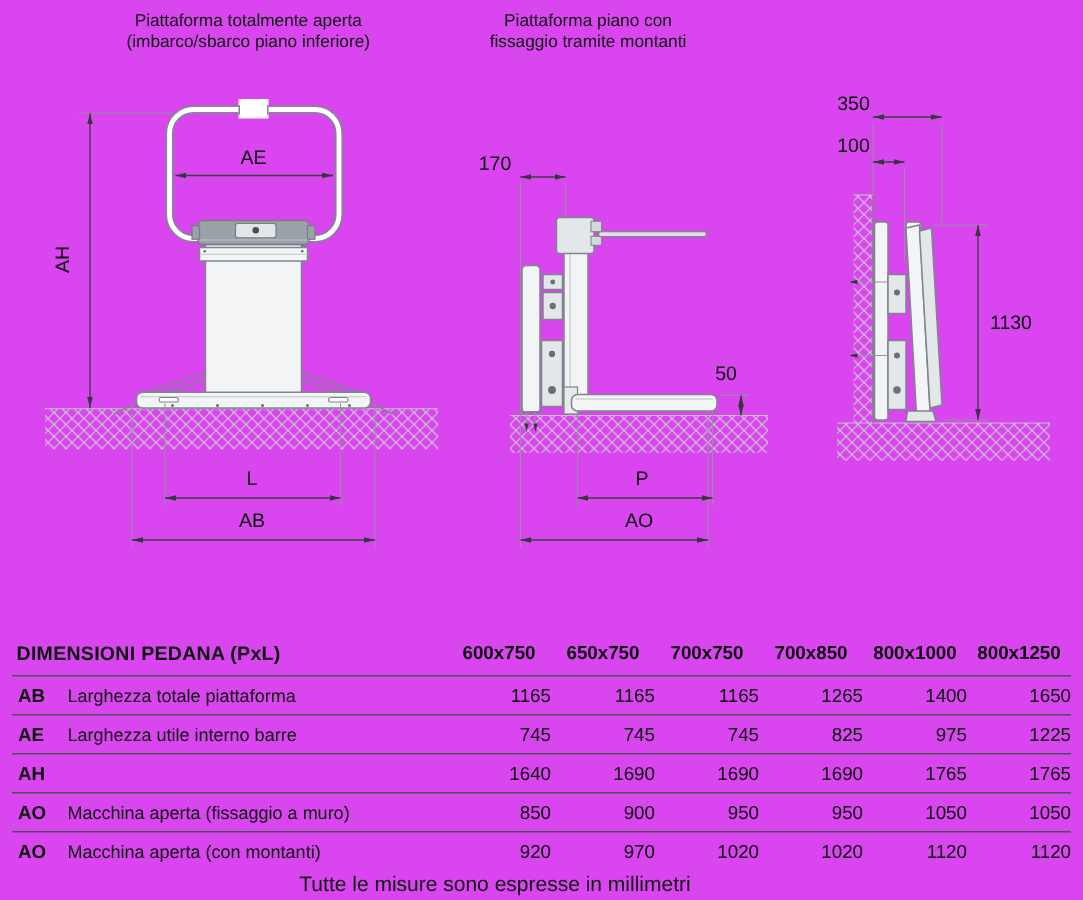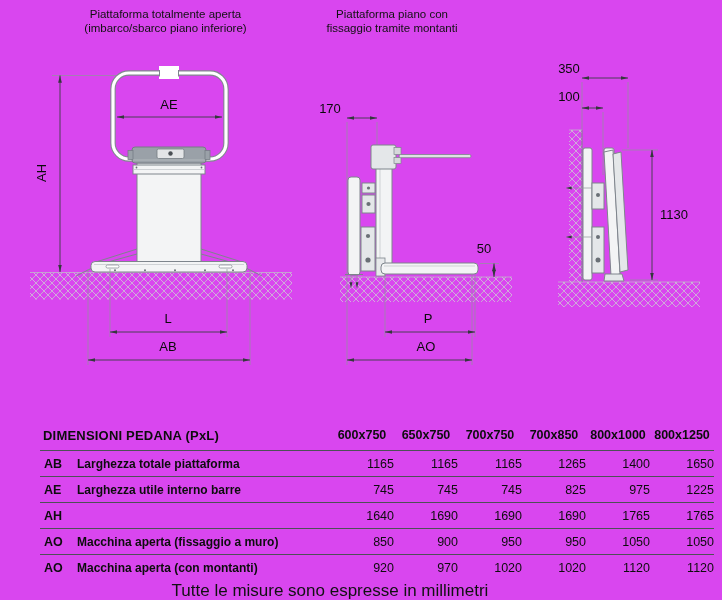--- a/index.html
+++ b/index.html
@@ -20,31 +20,31 @@
   .ln  { stroke:#7e858c; stroke-width:1; fill:none; }
   .lnl { stroke:#bfc3c7; stroke-width:0.7; fill:none; }
   .dim { stroke:#3a3e43; stroke-width:0.9; fill:none; }
   .ext { stroke:#8f959b; stroke-width:0.7; fill:none; }
   .dimtxt { font-family:"Liberation Sans",sans-serif; font-size:13px; fill:#0a0a0a; }
   .tube   { fill:none; stroke:#828990; stroke-width:5.4; }
   .tubein { fill:none; stroke:#ffffff; stroke-width:3.2; }
 
   
   .table-wrap { position:absolute; left:8px; top:420px; width:706px; }
-  .thead, .trow { display:grid; grid-template-columns:290px repeat(6,1fr); align-items:center;margin-left:32px; }
+  .thead, .trow { display:grid; grid-template-columns:290px repeat(6,1fr); align-items:center; }
   .thead { height:31px; border-bottom:1px solid #4d5156; }
   .trow  { height:26px; border-bottom:1px solid #4d5156; }
   .trow.no-border { border-bottom:none; }
   .ttitle { font-weight:700; font-size:13px; padding-left:3px; letter-spacing:0.2px; }
   .tcol   { font-weight:700; font-size:12.5px; text-align:center; }
   .tlabel { display:flex; align-items:center; }
   .tcode  { font-weight:700; font-size:12.5px; width:37px; padding-left:4px; }
-  .tdesc  { font-size:12px;font-weight:bold; }
+  .tdesc  { font-size:12px; }
   .tval   { font-size:12.5px; text-align:right; }
-  .footnote { position:absolute; left:130px; width:400px; top:581px; text-align:center; font-size:17px; color:#111; }
+  .footnote { position:absolute; left:130px; width:400px; top:581px; text-align:center; font-size:14px; color:#111; }
 </style>
 </head>
 <body>
 
 <div class="page">
 
   <div class="fig-title" id="title1">
     <div>Piattaforma totalmente aperta</div>
     <div>(imbarco/sbarco piano inferiore)</div>
   </div>

